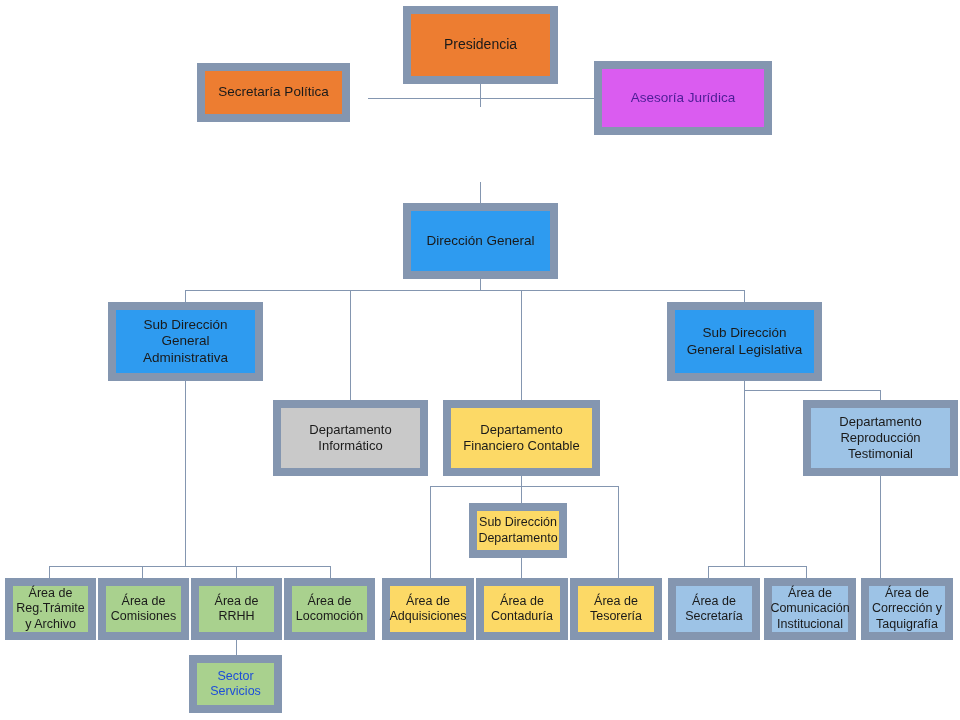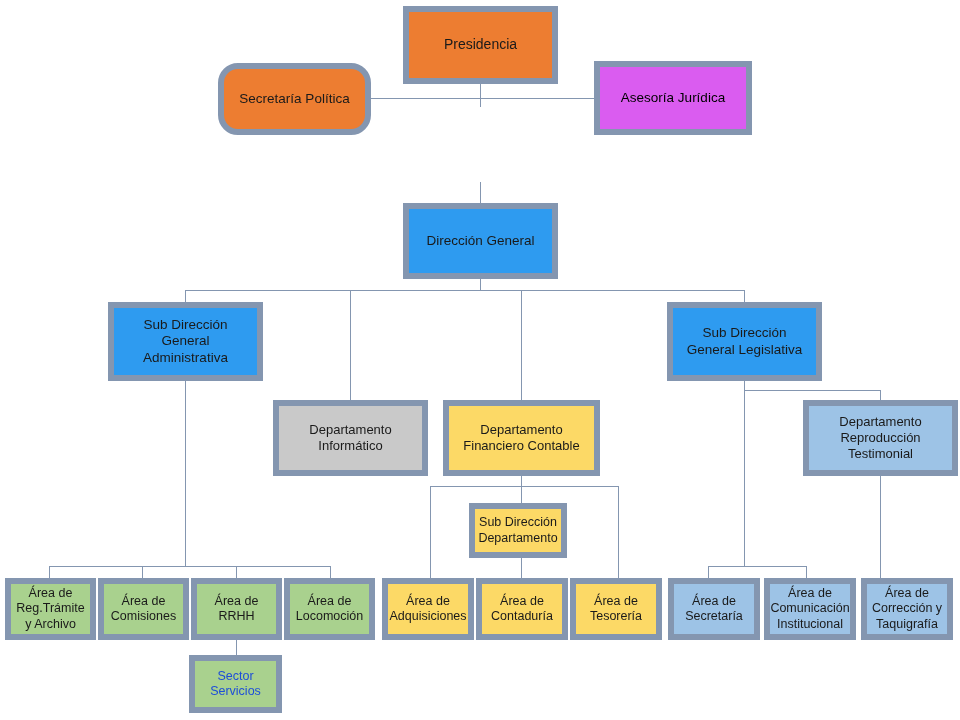--- a/index.html
+++ b/index.html
@@ -14,21 +14,21 @@
     overflow: hidden;
   }
   #chart {
     position: relative;
     width: 960px;
     height: 720px;
   }
   .node {
     position: absolute;
     box-sizing: border-box;
-    border: 6px solid #15803d;
+    border: 8px solid #15803d;
     display: flex;
     align-items: center;
     justify-content: center;
     text-align: center;
     color: #1a1a1a;
     line-height: 1.22;
     z-index: 3;
     white-space: pre-line;
     padding: 2px;
   }
@@ -73,22 +73,22 @@
     <div class="conn v" style="left: 521px; top: 558px; height: 20px; background: rgb(132, 150, 176);"></div>
     <div class="conn v" style="left: 744px; top: 381px; height: 9px; background: rgb(132, 150, 176);"></div>
     <div class="conn h" style="left: 744px; top: 390px; width: 137px; background: rgb(132, 150, 176);"></div>
     <div class="conn v" style="left: 880px; top: 390px; height: 11px; background: rgb(132, 150, 176);"></div>
     <div class="conn v" style="left: 744px; top: 390px; height: 176px; background: rgb(132, 150, 176);"></div>
     <div class="conn h" style="left: 708px; top: 566px; width: 98px; background: rgb(132, 150, 176);"></div>
     <div class="conn v" style="left: 708px; top: 566px; height: 12px; background: rgb(132, 150, 176);"></div>
     <div class="conn v" style="left: 806px; top: 566px; height: 12px; background: rgb(132, 150, 176);"></div>
     <div class="conn v" style="left: 880px; top: 476px; height: 102px; background: rgb(132, 150, 176);"></div>
     <div class="node n-lvl1" style="left: 403px; top: 6px; width: 155px; height: 78px; background: rgb(237, 125, 49); border-color: rgb(132, 150, 176); color: rgb(26, 26, 26);">Presidencia</div>
-    <div class="node n-lvl2" style="left: 218px; top: 63px; width: 153px; height: 72px; background: rgb(237, 125, 49); border-color: rgb(132, 150, 176); color: rgb(26, 26, 26); border-radius: 20px;">Secretaría Política</div>
-    <div class="node n-lvl2" style="left: 594px; top: 61px; width: 158px; height: 74px; background: rgb(218, 92, 240); border-color: rgb(132, 150, 176); color: #000000;">Asesoría Jurídica</div>
+    <div class="node n-lvl2" style="left: 197px; top: 63px; width: 153px; height: 59px; background: rgb(237, 125, 49); border-color: rgb(132, 150, 176); color: rgb(26, 26, 26);">Secretaría Política</div>
+    <div class="node n-lvl2" style="left: 594px; top: 61px; width: 178px; height: 74px; background: rgb(218, 92, 240); border-color: rgb(132, 150, 176); color: #4c1d95;">Asesoría Jurídica</div>
     <div class="node n-lvl2" style="left: 403px; top: 203px; width: 155px; height: 76px; background: rgb(46, 155, 240); border-color: rgb(132, 150, 176); color: rgb(26, 26, 26);">Dirección General</div>
     <div class="node n-lvl3" style="left: 108px; top: 302px; width: 155px; height: 79px; background: rgb(46, 155, 240); border-color: rgb(132, 150, 176); color: rgb(26, 26, 26);">Sub Dirección
 General
 Administrativa</div>
     <div class="node n-lvl3" style="left: 667px; top: 302px; width: 155px; height: 79px; background: rgb(46, 155, 240); border-color: rgb(132, 150, 176); color: rgb(26, 26, 26);">Sub Dirección
 General Legislativa</div>
     <div class="node n-lvl4" style="left: 273px; top: 400px; width: 155px; height: 76px; background: rgb(201, 201, 201); border-color: rgb(132, 150, 176); color: rgb(26, 26, 26);">Departamento
 Informático</div>
     <div class="node n-lvl4" style="left: 443px; top: 400px; width: 157px; height: 76px; background: rgb(252, 217, 102); border-color: rgb(132, 150, 176); color: rgb(26, 26, 26);">Departamento
 Financiero Contable</div>

